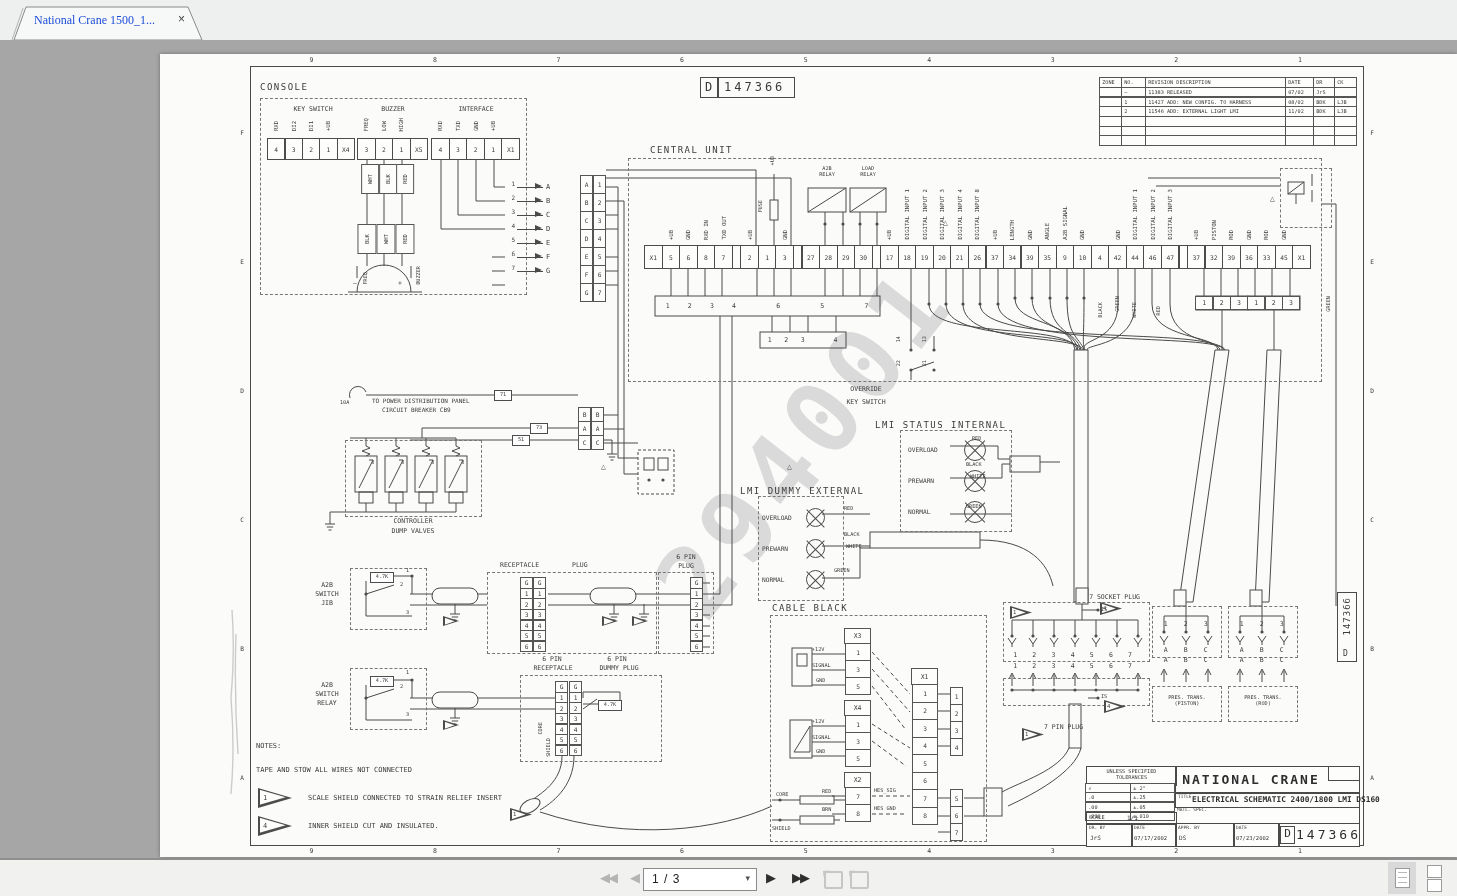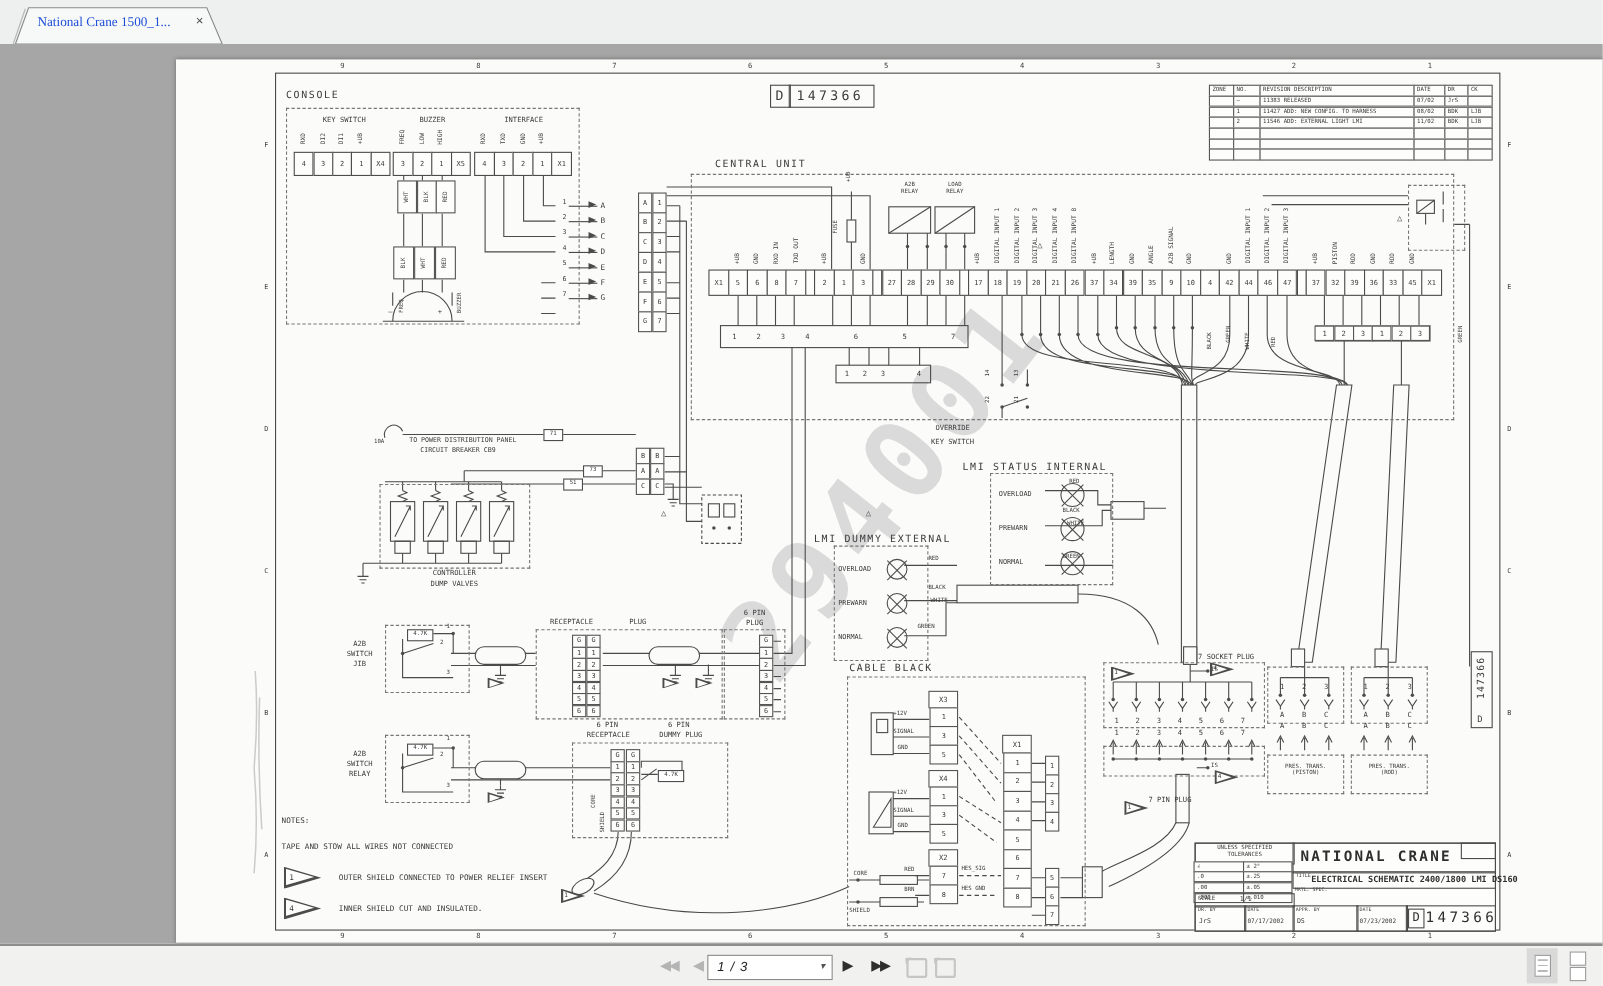--- a/index.html
+++ b/index.html
@@ -9,21 +9,21 @@
   .tabbar{left:0;top:0;width:1457px;height:40px;background:#eef0f0;}
   .tabshape{left:10px;top:5px;}
   .tabtitle{left:34px;top:13px;font-family:Liberation Serif, serif;font-size:12px;color:#1d4ed8;}
   .tabclose{left:178px;top:12px;font-family:"Liberation Sans",sans-serif;font-size:12px;color:#444;cursor:default;}
   .canvas{left:0;top:40px;width:1457px;height:818px;background:#a6a6a6;}
   #page{left:160px;top:14px;width:1297px;height:803px;background:#fbfbfa;box-shadow:0 0 4px rgba(0,0,0,.35);}
   .statusbar{left:0;top:858px;width:1457px;height:38px;background:#f1f1ef;border-top:2px solid #8e8e8e;
     font-family:"Liberation Sans",sans-serif;}
   .tbtn{top:10px;font-size:13px;color:#2e2e2e;letter-spacing:-2px;cursor:default;}
   .dis{color:#b4b4b4;}
-  .pagebox{left:643px;top:8px;width:112px;height:21px;background:#fff;border:1px solid #8a8a8a;font-style:italic;}
+  .pagebox{left:643px;top:8px;width:112px;height:21px;background:#fff;border:1px solid #8a8a8a;}
   .pagebox .val{position:absolute;left:8px;top:3px;font-size:12px;color:#222;letter-spacing:1px;}
   .pagebox .caret{position:absolute;right:6px;top:4px;font-size:9px;color:#555;}
   .roticon{top:11px;width:15px;height:14px;border:2px solid #c6c6c6;border-radius:2px;}
   .roticon::before{content:'';position:absolute;left:-7px;top:-6px;border:4px solid transparent;border-right-color:#c6c6c6;transform:rotate(40deg);}
   .viewbtn{top:2px;width:28px;height:32px;}
   .viewbtn.active{background:#d9d9d9;}
   .pg1{position:absolute;left:7px;top:6px;width:13px;height:18px;border:1.5px solid #9a9a9a;background:#fff;}
   .pg1::after{content:'';position:absolute;left:2px;right:2px;top:3px;bottom:3px;
     background:repeating-linear-gradient(#b9b9b9 0 1.5px,transparent 1.5px 5px);}
   .pg2a{position:absolute;left:7px;top:3px;width:13px;height:11px;border:1.5px solid #9a9a9a;background:#fff;}
@@ -1069,21 +1069,21 @@
         <span class="t2"></span>
       </div>
 
   <div class="a lb t7" style="left:96px;top:688px;">NOTES:</div>
   <div class="a lb t7" style="left:96px;top:712px;">TAPE AND STOW ALL WIRES NOT CONNECTED</div>
   <div class="a flag" style="left:98px;top:734px;width:34px;height:20px;">
         <span class="t1" style="clip-path:polygon(0 0,100% 50%,0 100%);"></span>
         <span class="t2" style="width:26px;height:15px;"></span>
         <b style="font-size:7px;top:6px;left:5px;">1</b>
       </div>
-  <div class="a lb t7" style="left:148px;top:740px;">OUTER SHIELD CONNECTED TO POWER RELIEF INSERT</div>
+  <div class="a lb t7" style="left:148px;top:740px;">SCALE SHIELD CONNECTED TO STRAIN RELIEF INSERT</div>
   <div class="a flag" style="left:98px;top:762px;width:34px;height:20px;">
         <span class="t1"></span>
         <span class="t2" style="width:26px;height:15px;"></span>
         <b style="font-size:7px;top:6px;left:5px;">4</b>
       </div>
   <div class="a lb t7" style="left:148px;top:768px;">INNER SHIELD CUT AND INSULATED.</div>
 
   <div class="a bx" style="left:926px;top:712px;width:272px;height:79px;background:#fdfdfc;"></div>
   <div class="a bx" style="left:926px;top:712px;width:89px;height:18px;">
     <div class="lb t5 ctr" style="margin-top:2px;">UNLESS SPECIFIED</div>

